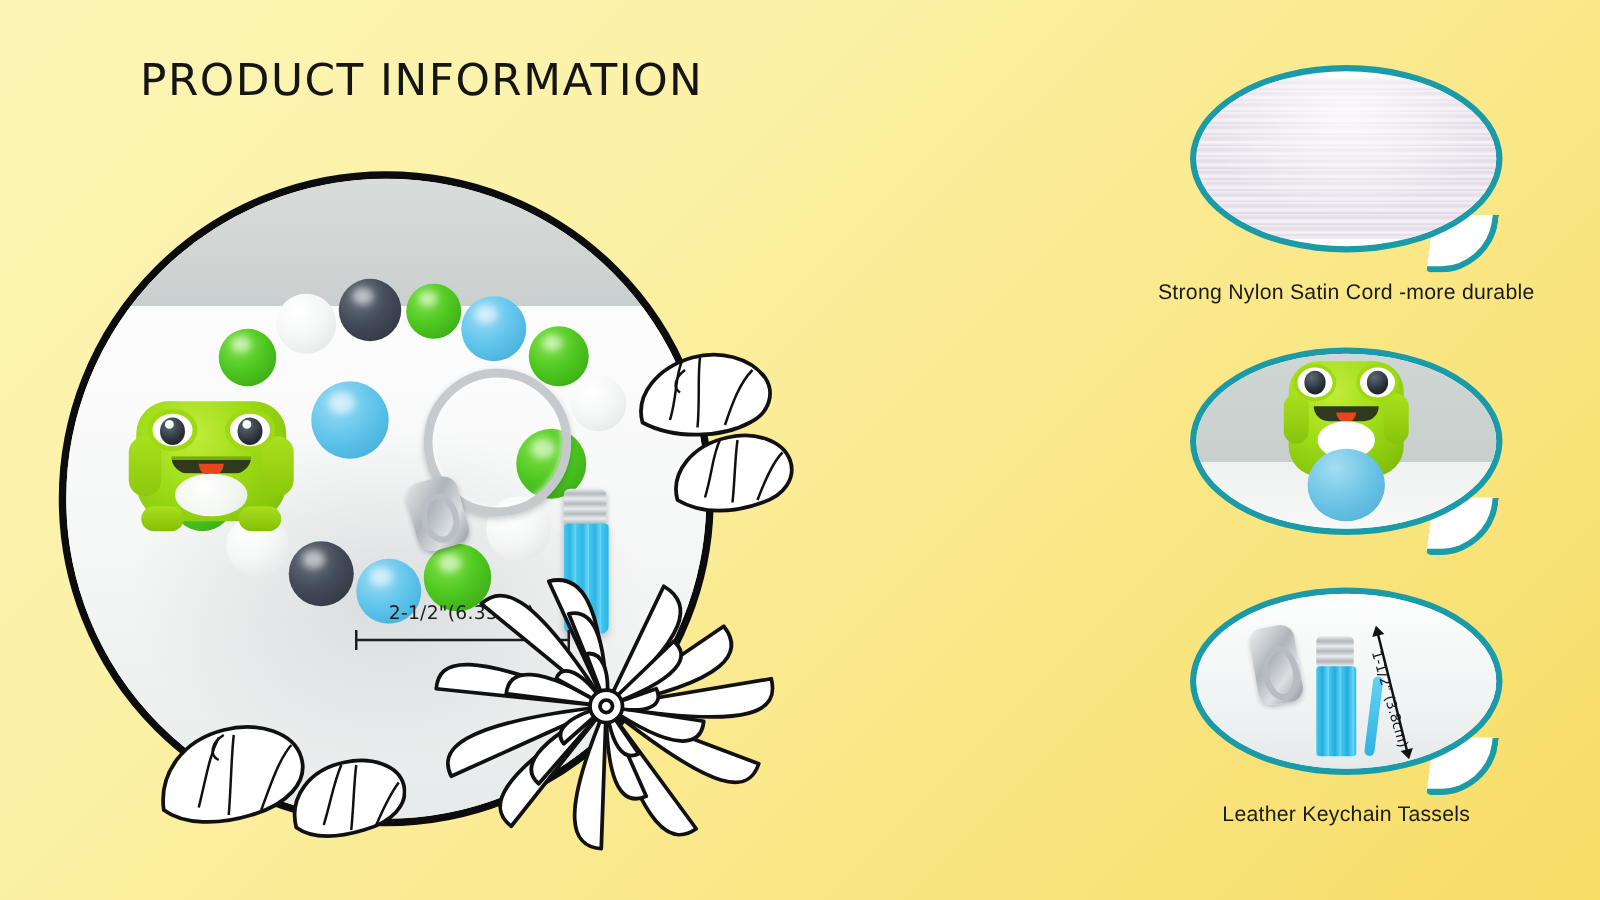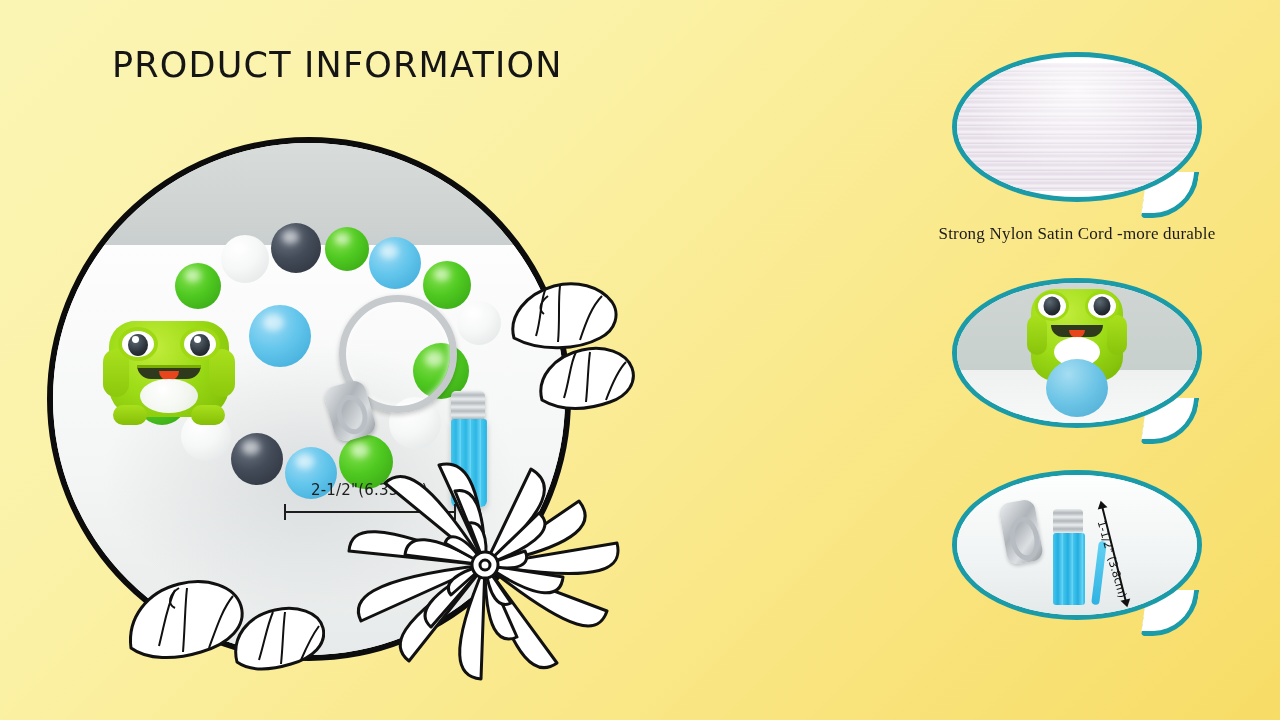--- a/index.html
+++ b/index.html
@@ -166,21 +166,21 @@
     width:52px; height:46px;
     background:#ffffff;
     border-right:5px solid #1B9AA8;
     border-bottom:5px solid #1B9AA8;
     border-radius:0 0 40px 4px;
     transform:skewX(-8deg);
   }
   .caption {
     margin-top:22px; text-align:center;
     font-size:17px; color:#1b1b1b; letter-spacing:.2px;
-    font-family:Liberation Serif, serif;
+    font-family:Liberation Sans, sans-serif;
   }
 
   
   .spool {
     position:absolute; left:-6%; top:4%; width:112%; height:92%;
     background:
       repeating-linear-gradient(180deg,
         #f3eef4 0px,#e3dbe6 3px,#f7f3f8 6px,#ded5e2 9px);
     border-radius:14px;
   }
@@ -420,13 +420,14 @@
       <div class="tassel-scene">
         <div class="t-clasp"></div>
         <div class="t-cap"></div>
         <div class="t-body"></div>
         <div class="t-strand"></div>
         <div class="t-dim-line"></div>
         <div class="t-dim-text">1-1/2" (3.8cm)</div>
       </div>
     </div>
   </div>
+  <div class="caption">Leather Keychain Tassels</div>
 </div>
 
 </body></html>

